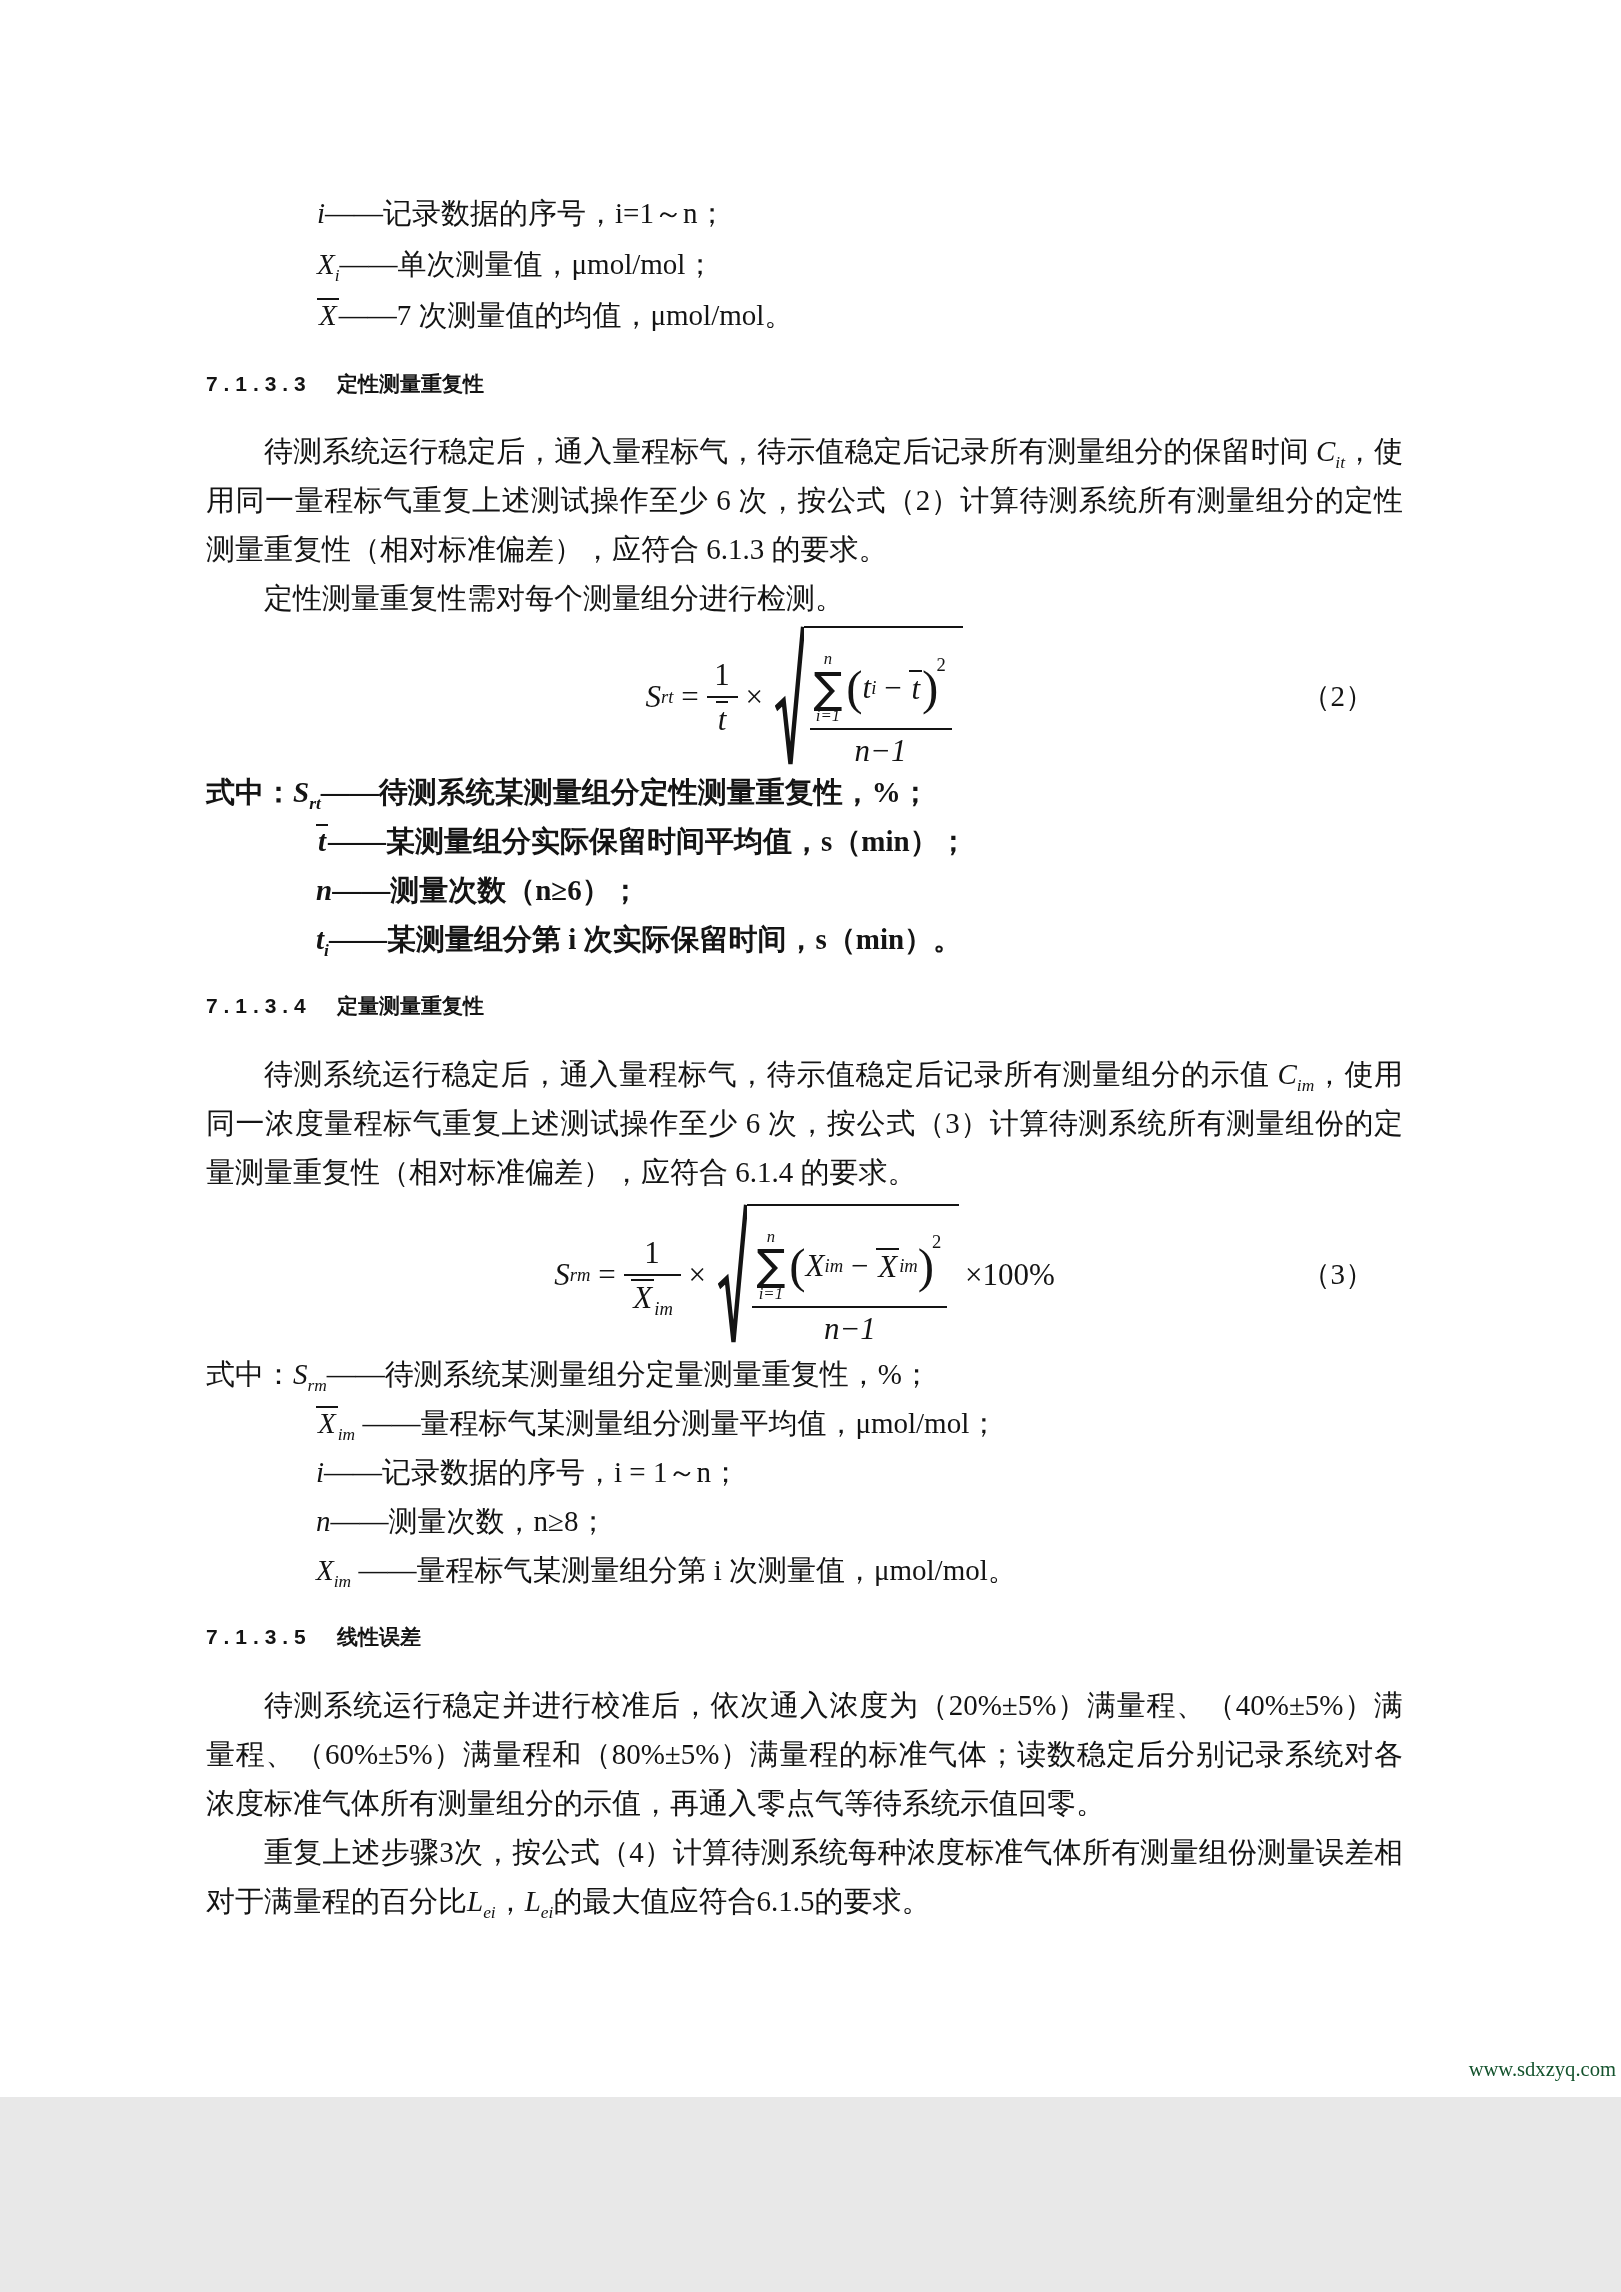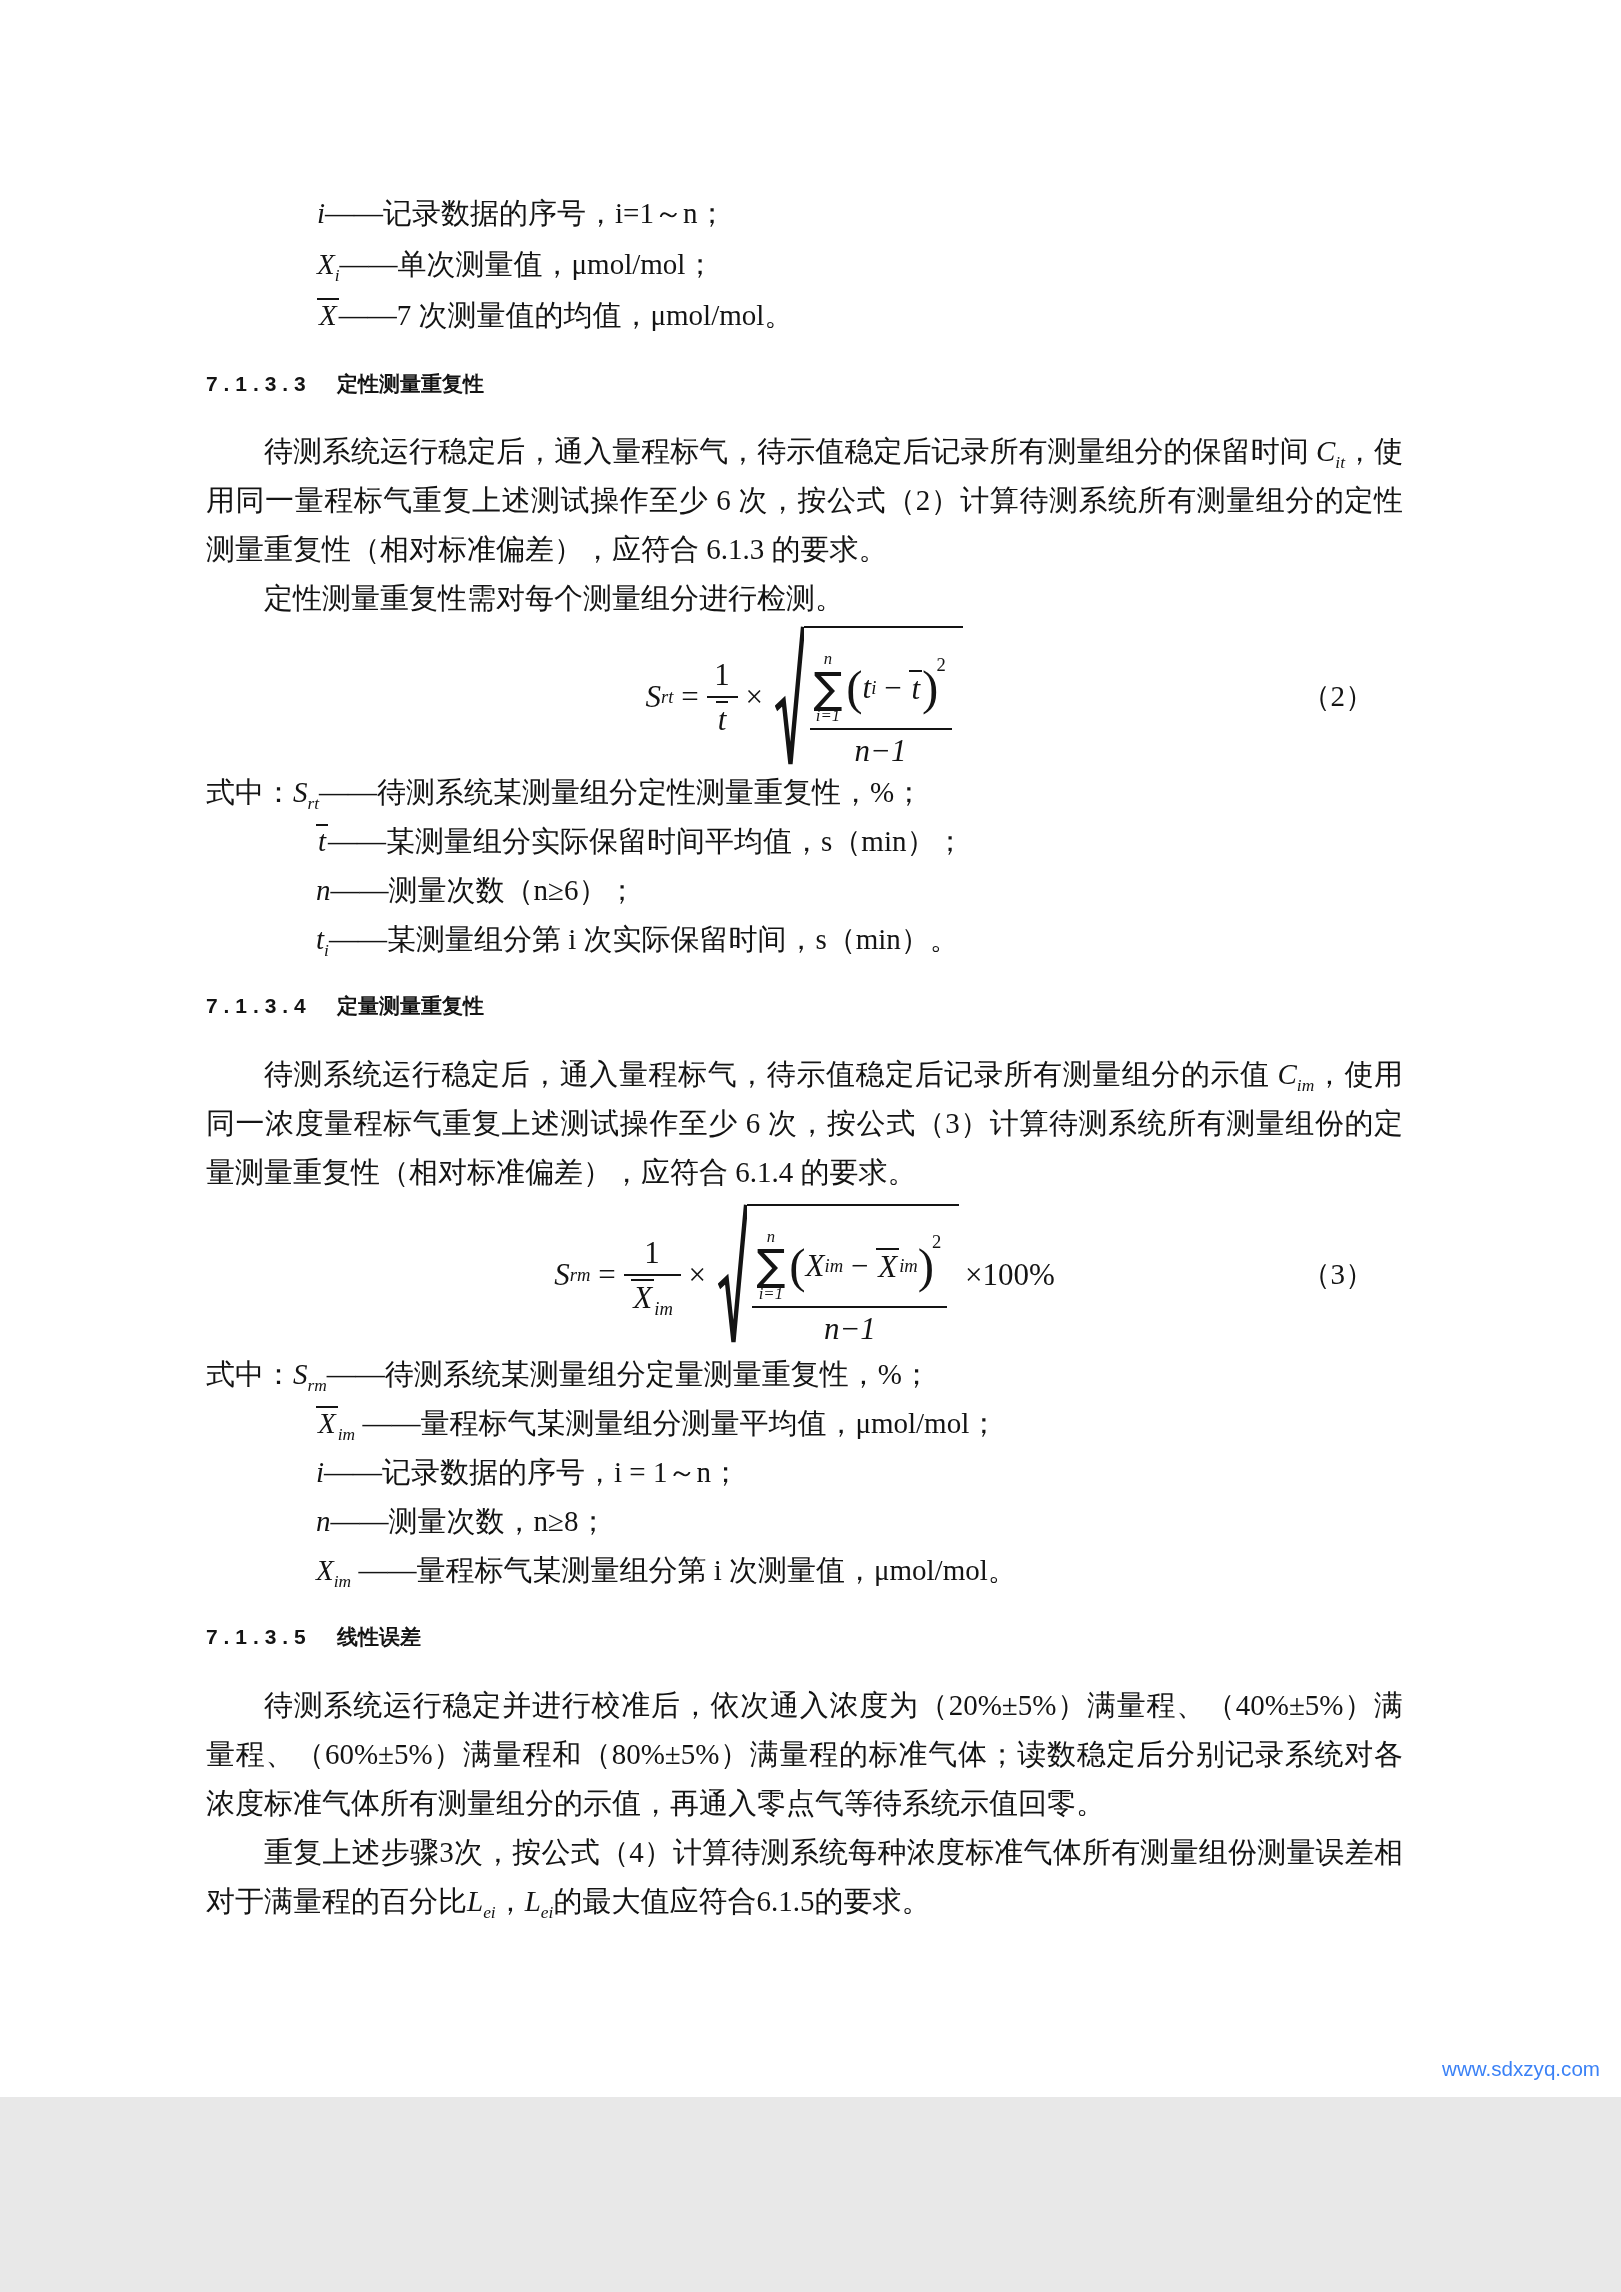--- a/index.html
+++ b/index.html
@@ -47,22 +47,22 @@
   .paren{font-size:49px;font-weight:400;line-height:0.75;}
   .pow{font-size:18.6px;font-style:normal;position:relative;top:-23.5px;left:-2px;}
   .sqrt{position:relative;padding-left:29px;display:inline-block;margin-left:3.9px;}
   .sqrt>svg{position:absolute;left:0;top:-2px;width:29px;height:102%;}
   .radicand{display:inline-block;border-top:2.9px solid #141414;padding:7.8px 11.8px 0 5.9px;}
   .rad-num{display:inline-flex;align-items:center;padding:0 3.9px 2.9px;}
   .formula-tag{position:absolute;right:29px;top:50%;transform:translateY(-50%);font-size:29px;}
 
   
   .page-num{position:absolute;top:2113px;left:1370px;font-size:29px;}
-  .watermark{position:absolute;right:21px;bottom:15.7px;font-size:20.6px;color:#3b82f6;
-             font-family:Liberation Sans, sans-serif;}
+  .watermark{position:absolute;right:5px;bottom:15.7px;font-size:20.6px;color:#14532d;
+             font-family:Liberation Serif, serif;}
 </style>
 </head>
 <body>
 
 <div class="page">
   <div class="content">
 
     <div>
       <div class="def-item">
         <span class="var">i</span><sub></sub><span>——记录数据的序号，i=1～n；</span>
@@ -115,21 +115,21 @@
                   <sup class="pow">2</sup>
               </span>
               <span class="fden var">n−1</span>
             </span>
           </span>
         </span>
       </span>
       <span class="formula-tag">（2）</span>
     </div>
 
-    <div style="margin-top:5.9px;">
+    <div style="margin-top:5.9px;font-weight:bold;">
       <div class="where-first">
         <span>式中：</span><span class="var">S</span><sub>rt</sub><span>——待测系统某测量组分定性测量重复性，%；</span>
       </div>
       <div class="where-item">
         <span class="var obar">t</span><span>——某测量组分实际保留时间平均值，s（min）；</span>
       </div>
       <div class="where-item">
         <span class="var">n</span><span>——测量次数（n≥6）；</span>
       </div>
       <div class="where-item">

